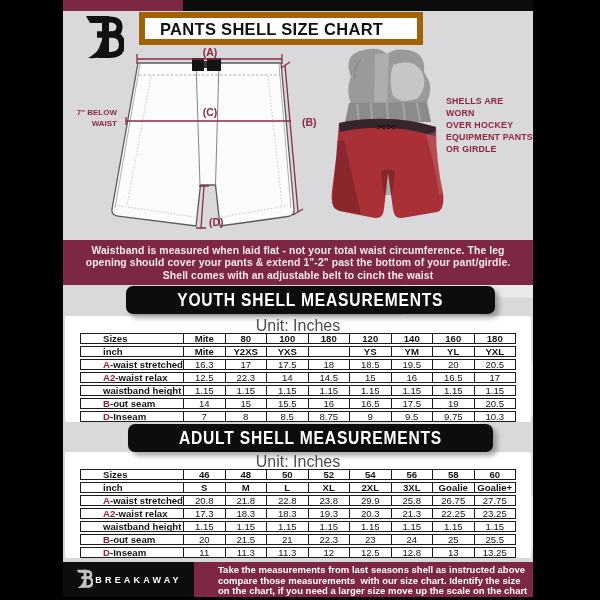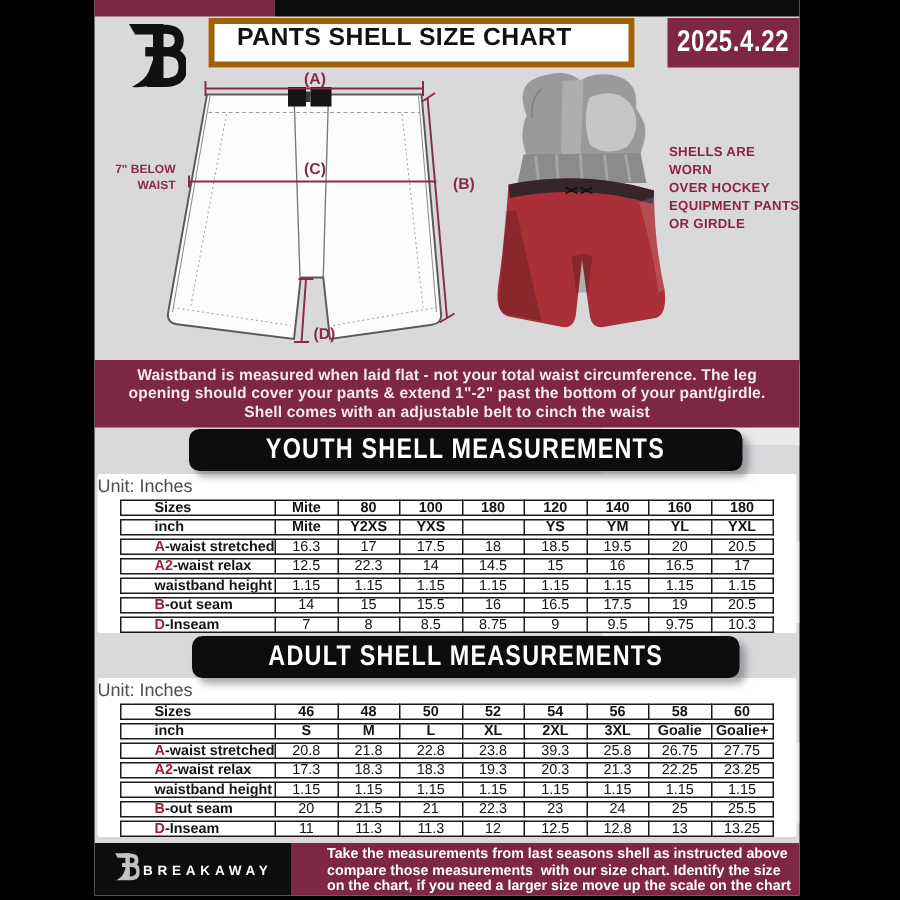--- a/index.html
+++ b/index.html
@@ -13,21 +13,21 @@
              font-family:"DejaVu Sans",sans-serif;}
 
   
   .topbar{position:absolute;left:0;top:0;width:470px;height:11px;z-index:2;}
   .topbar .maroon-seg{position:absolute;left:0;top:0;width:120px;height:11px;background:#7d2742;}
   .topbar .black-seg{position:absolute;left:120px;top:0;width:350px;height:11px;background:#0c0c0c;}
 
   
   .logo{position:absolute;left:19px;top:10px;z-index:3;}
   .title-box{position:absolute;left:76px;top:12px;width:284px;height:33px;background:#fff;
-             border:4px solid #a16207;box-sizing:border-box;display:flex;align-items:flex-start;
+             border:6px solid #a16207;box-sizing:border-box;display:flex;align-items:flex-end;
              padding-left:15px;z-index:3;}
   .title-box span{font-size:16.5px;font-weight:600;letter-spacing:.3px;color:#111;}
   .date-box{position:absolute;left:382px;top:12px;width:88px;height:33px;background:#7d2742;
             display:flex;align-items:center;justify-content:center;z-index:3;}
   .date-box span{color:#fff;font-weight:bold;font-size:20px;transform:scaleX(.8);letter-spacing:.5px;}
 
   
   .diagram{position:absolute;left:0;top:45px;z-index:1;}
   .photo{position:absolute;left:268px;top:45px;z-index:1;}
   .photo-caption{position:absolute;left:383px;top:95px;width:88px;z-index:2;}
@@ -42,21 +42,21 @@
   .section-head{position:absolute;left:0;width:495px;display:flex;justify-content:center;z-index:2;text-align:right;}
   .section-head .pill{background:#0d0d0d;border-radius:7px;padding:3px 22px;
                       box-shadow:4px 4px 5px rgba(90,90,95,.5);}
   .section-head .pill span{display:inline-block;color:#fff;font-weight:bold;font-size:19px;
                       letter-spacing:1px;transform:scaleX(.82);transform-origin:center;white-space:nowrap;}
   #youth-head{top:286px;} #adult-head{top:424px;}
 
   
   .panel{position:absolute;left:2px;width:466px;height:106px;background:#fff;z-index:1;border-radius:2px;}
   #youth-panel{top:316px;} #adult-panel{top:452px;}
-  .unit{font-size:12px;color:#4d4d4d;padding-top:1px;height:14px;}
+  .unit{text-align:center;font-size:16px;color:#4d4d4d;padding-top:1px;height:14px;}
   table.sz{border-collapse:separate;border-spacing:0 2px;table-layout:fixed;width:436px;margin:0 auto;}
   table.sz td{border-top:1px solid #1b1b1b;border-bottom:1px solid #1b1b1b;border-right:1px solid #1b1b1b;
               height:9px;font-size:9.6px;line-height:9px;text-align:center;padding:0;color:#141414;
               overflow:hidden;white-space:nowrap;}
   table.sz td:first-child{border-left:1px solid #1b1b1b;text-align:left;padding-left:22px;
               font-weight:bold;}
   table.sz col.lblcol{width:104px;}
   table.sz td.b{font-weight:bold;}
   .pfx{color:#9e1c36;}
 
@@ -90,23 +90,20 @@
         <path d="M4 6 L26 6 L26 13 L8 13 Z" fill="#111"></path>
         <path d="M14 9.5 H28 Q37.5 9.5 37.5 17 Q37.5 24.5 28 24.5 H15" fill="none" stroke="#111" stroke-width="6"></path>
         <path d="M15 24.5 H29 Q40 24.5 40 34.5 Q40 45 28 45 H16" fill="none" stroke="#111" stroke-width="6"></path>
         <path d="M20 6 L27 6 L27 42 Q21 49 6 48 Q15 43 17 38 L20 30 Z" fill="#111"></path>
       </svg>
     </div>
 
     <div class="title-box">
       <span>PANTS SHELL SIZE CHART</span>
     </div>
-    <div class="date-box">
-      <span>2025.4.22</span>
-    </div>
 
     <svg class="diagram" width="272" height="195" viewBox="0 0 272 195">
 
       <path d="M75,18 L218,18 L231,164 Q231.8,170.5 225,171.5 L157,181 L152.5,140 L137.5,140 L133,181 L55,171.2 Q48.2,170.3 49,164 Z" fill="#fcfcfd" stroke="#5a5a5a" stroke-width="1.3"></path>
 
       <path d="M77,19 L52,163" stroke="#8d8d8d" stroke-width=".7" fill="none"></path>
       <path d="M216,19 L228,163" stroke="#8d8d8d" stroke-width=".7" fill="none"></path>
       <path d="M76,30 L217,30" stroke="#9a9a9a" stroke-width=".8" stroke-dasharray="2.5,2" fill="none"></path>
       <path d="M88,31 L64,160" stroke="#aaa" stroke-width=".7" stroke-dasharray="1.5,1.8" fill="none"></path>
       <path d="M205,31 L219,160" stroke="#aaa" stroke-width=".7" stroke-dasharray="1.5,1.8" fill="none"></path>
@@ -318,21 +315,21 @@
               <td class="val b">3XL</td>
               <td class="val b">Goalie</td>
               <td class="val b">Goalie+</td>
             </tr>
             <tr>
               <td><span class="pfx">A</span>-waist stretched</td>
               <td class="val">20.8</td>
               <td class="val">21.8</td>
               <td class="val">22.8</td>
               <td class="val">23.8</td>
-              <td class="val">39.3</td>
+              <td class="val">29.9</td>
               <td class="val">25.8</td>
               <td class="val">26.75</td>
               <td class="val">27.75</td>
             </tr>
             <tr>
               <td><span class="pfx">A2</span>-waist relax</td>
               <td class="val">17.3</td>
               <td class="val">18.3</td>
               <td class="val">18.3</td>
               <td class="val">19.3</td>

